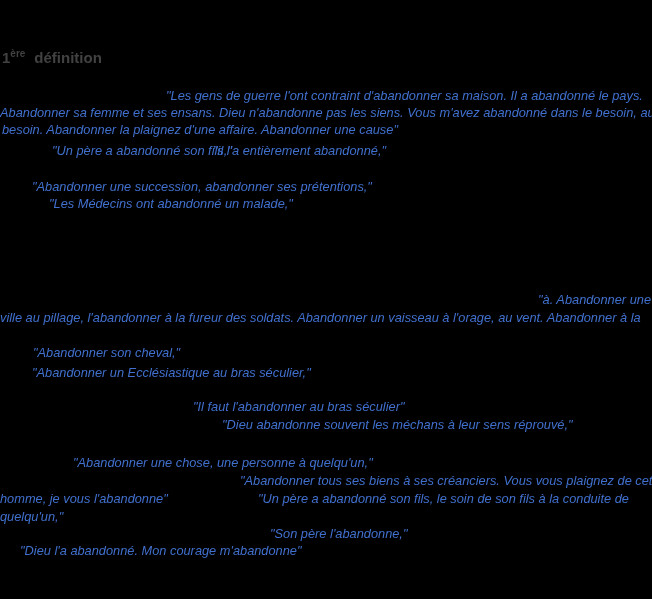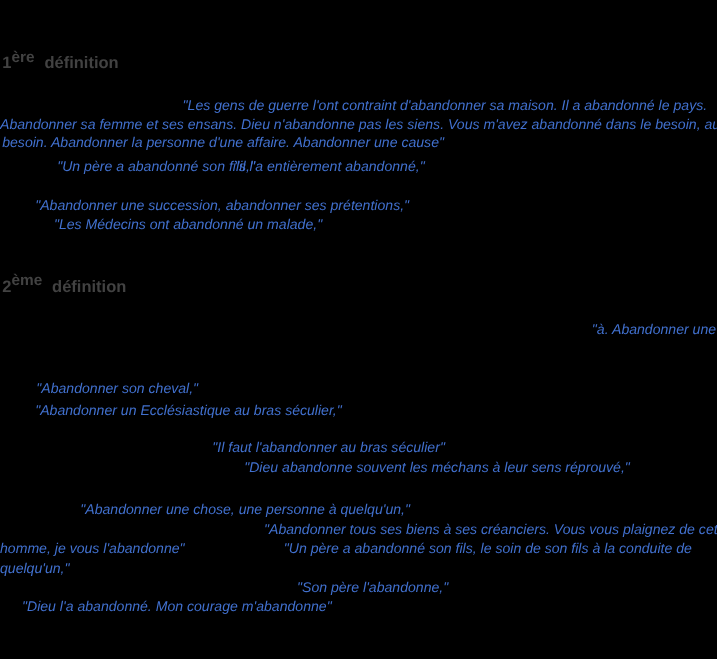--- a/index.html
+++ b/index.html
@@ -29,21 +29,21 @@
   }
   .heading{
     position:absolute;
     font-weight:bold;
     font-size:15px;
     line-height:18px;
     color:var(--heading-text);
     white-space:nowrap;
   }
   .heading sup{
-    font-size:14px;
+    font-size:10px;
     vertical-align:super;
     line-height:0;
   }
   .heading .hlabel{
     margin-left:9px;
     margin-top:34px;
   }
   .alignr{
     text-align:right;
   }
@@ -52,32 +52,30 @@
 <body>
 
 <div id="screen">
 
   <div class="heading" style="left:2px; top:49px;">
     <span>1</span><sup>ère</sup><span class="hlabel">définition</span>
   </div>
 
   <div class="frag" style="left:166px; top:88px;">"Les gens de guerre l'ont contraint d'abandonner sa maison. Il a abandonné le pays.</div>
   <div class="frag" style="left:0px;   top:105px;">Abandonner sa femme et ses ensans. Dieu n'abandonne pas les siens. Vous m'avez abandonné dans le besoin, au</div>
-  <div class="frag" style="left:2px;   top:122px;">besoin. Abandonner la personne d'une affaire. Abandonner une cause"</div>
+  <div class="frag" style="left:2px;   top:122px;">besoin. Abandonner la plaignez d'une affaire. Abandonner une cause"</div>
 
   <div class="frag" style="left:52px;  top:143px;">"Un père a abandonné son fils,"</div>
   <div class="frag" style="left:213px; top:143px;">"il l'a entièrement abandonné,"</div>
   <div class="frag" style="left:32px;  top:179px;">"Abandonner une succession, abandonner ses prétentions,"</div>
   <div class="frag" style="left:49px;  top:196px;">"Les Médecins ont abandonné un malade,"</div>
 
-  <div class="heading" style="left:2px; top:252px;">
-    <span>2</span><sup>ème</sup><span class="hlabel">définition</span>
-  </div>
 
   <div class="frag alignr" style="right:1px; top:292px;">"à. Abandonner une</div>
+  <div class="frag" style="left:0px;   top:310px;">ville au pillage, l'abandonner à la fureur des soldats. Abandonner un vaisseau à l'orage, au vent. Abandonner à la</div>
 
   <div class="frag" style="left:33px;  top:345px;">"Abandonner son cheval,"</div>
   <div class="frag" style="left:32px;  top:365px;">"Abandonner un Ecclésiastique au bras séculier,"</div>
   <div class="frag" style="left:193px; top:399px;">"Il faut l'abandonner au bras séculier"</div>
   <div class="frag" style="left:222px; top:417px;">"Dieu abandonne souvent les méchans à leur sens réprouvé,"</div>
   <div class="frag" style="left:73px;  top:455px;">"Abandonner une chose, une personne à quelqu'un,"</div>
   <div class="frag" style="left:240px; top:473px;">"Abandonner tous ses biens à ses créanciers. Vous vous plaignez de cet</div>
   <div class="frag" style="left:0px;   top:491px;">homme, je vous l'abandonne"</div>
   <div class="frag" style="left:258px; top:491px;">"Un père a abandonné son fils, le soin de son fils à la conduite de</div>
   <div class="frag" style="left:0px;   top:509px;">quelqu'un,"</div>

